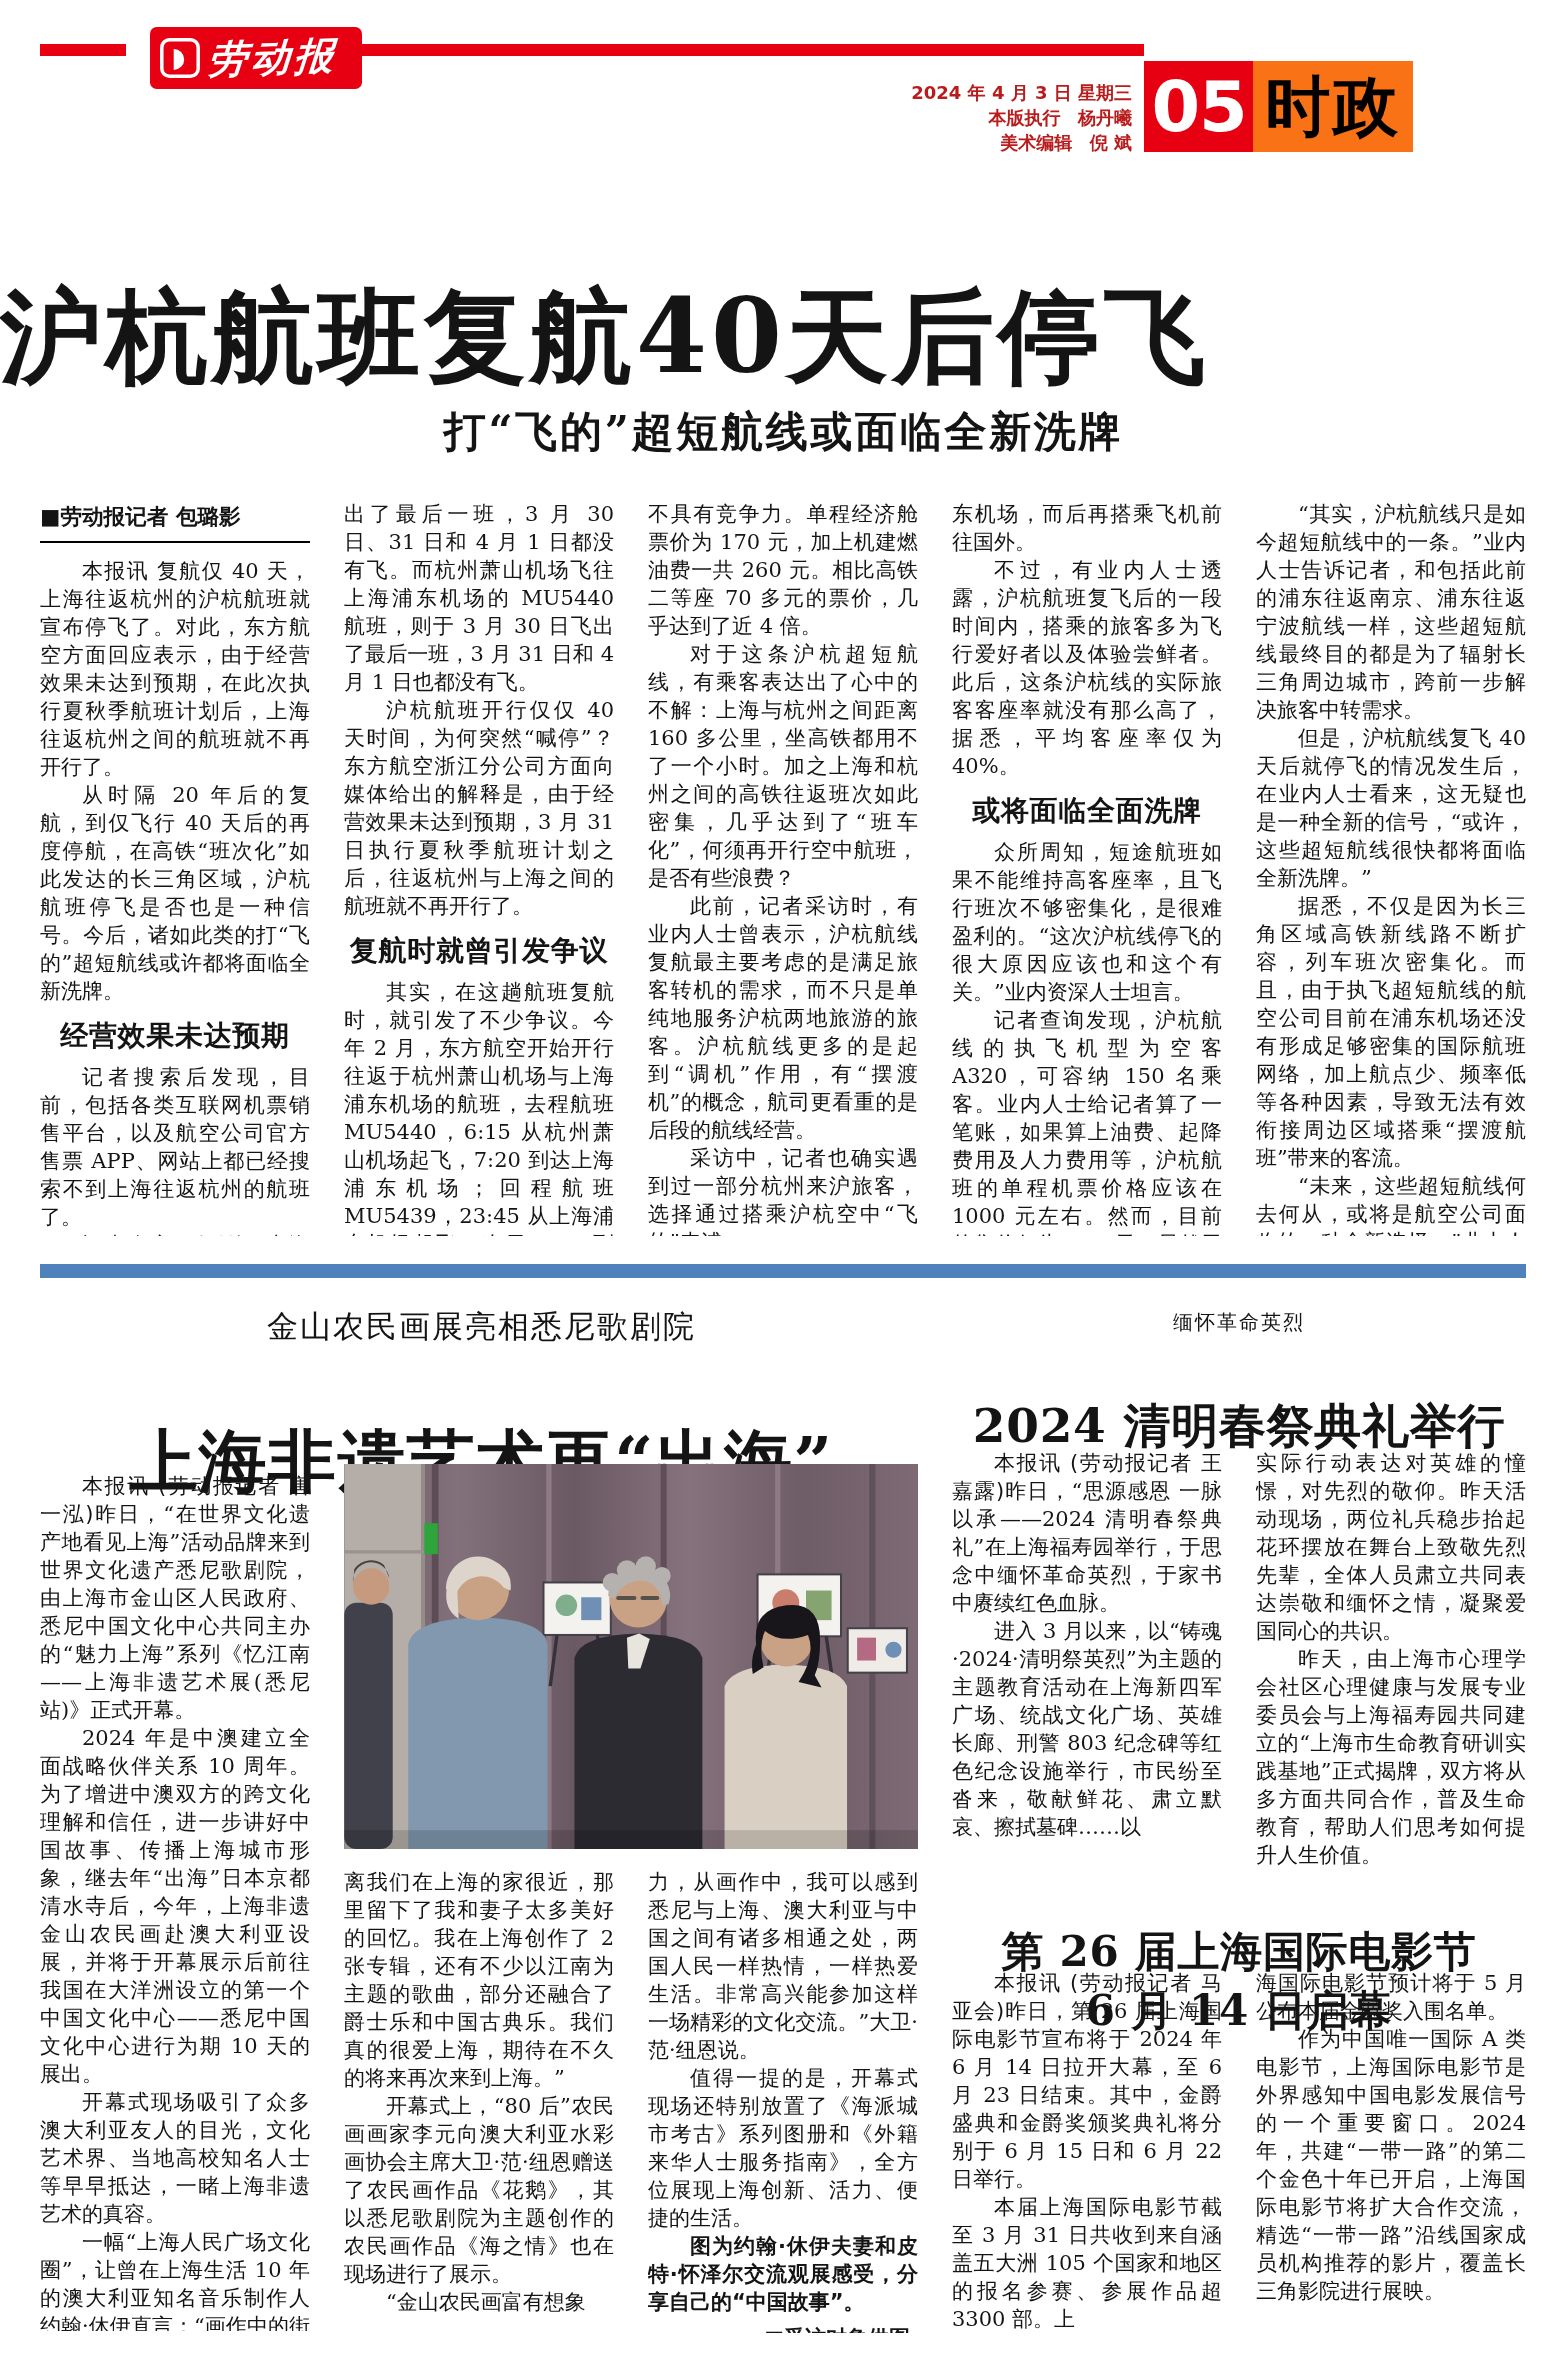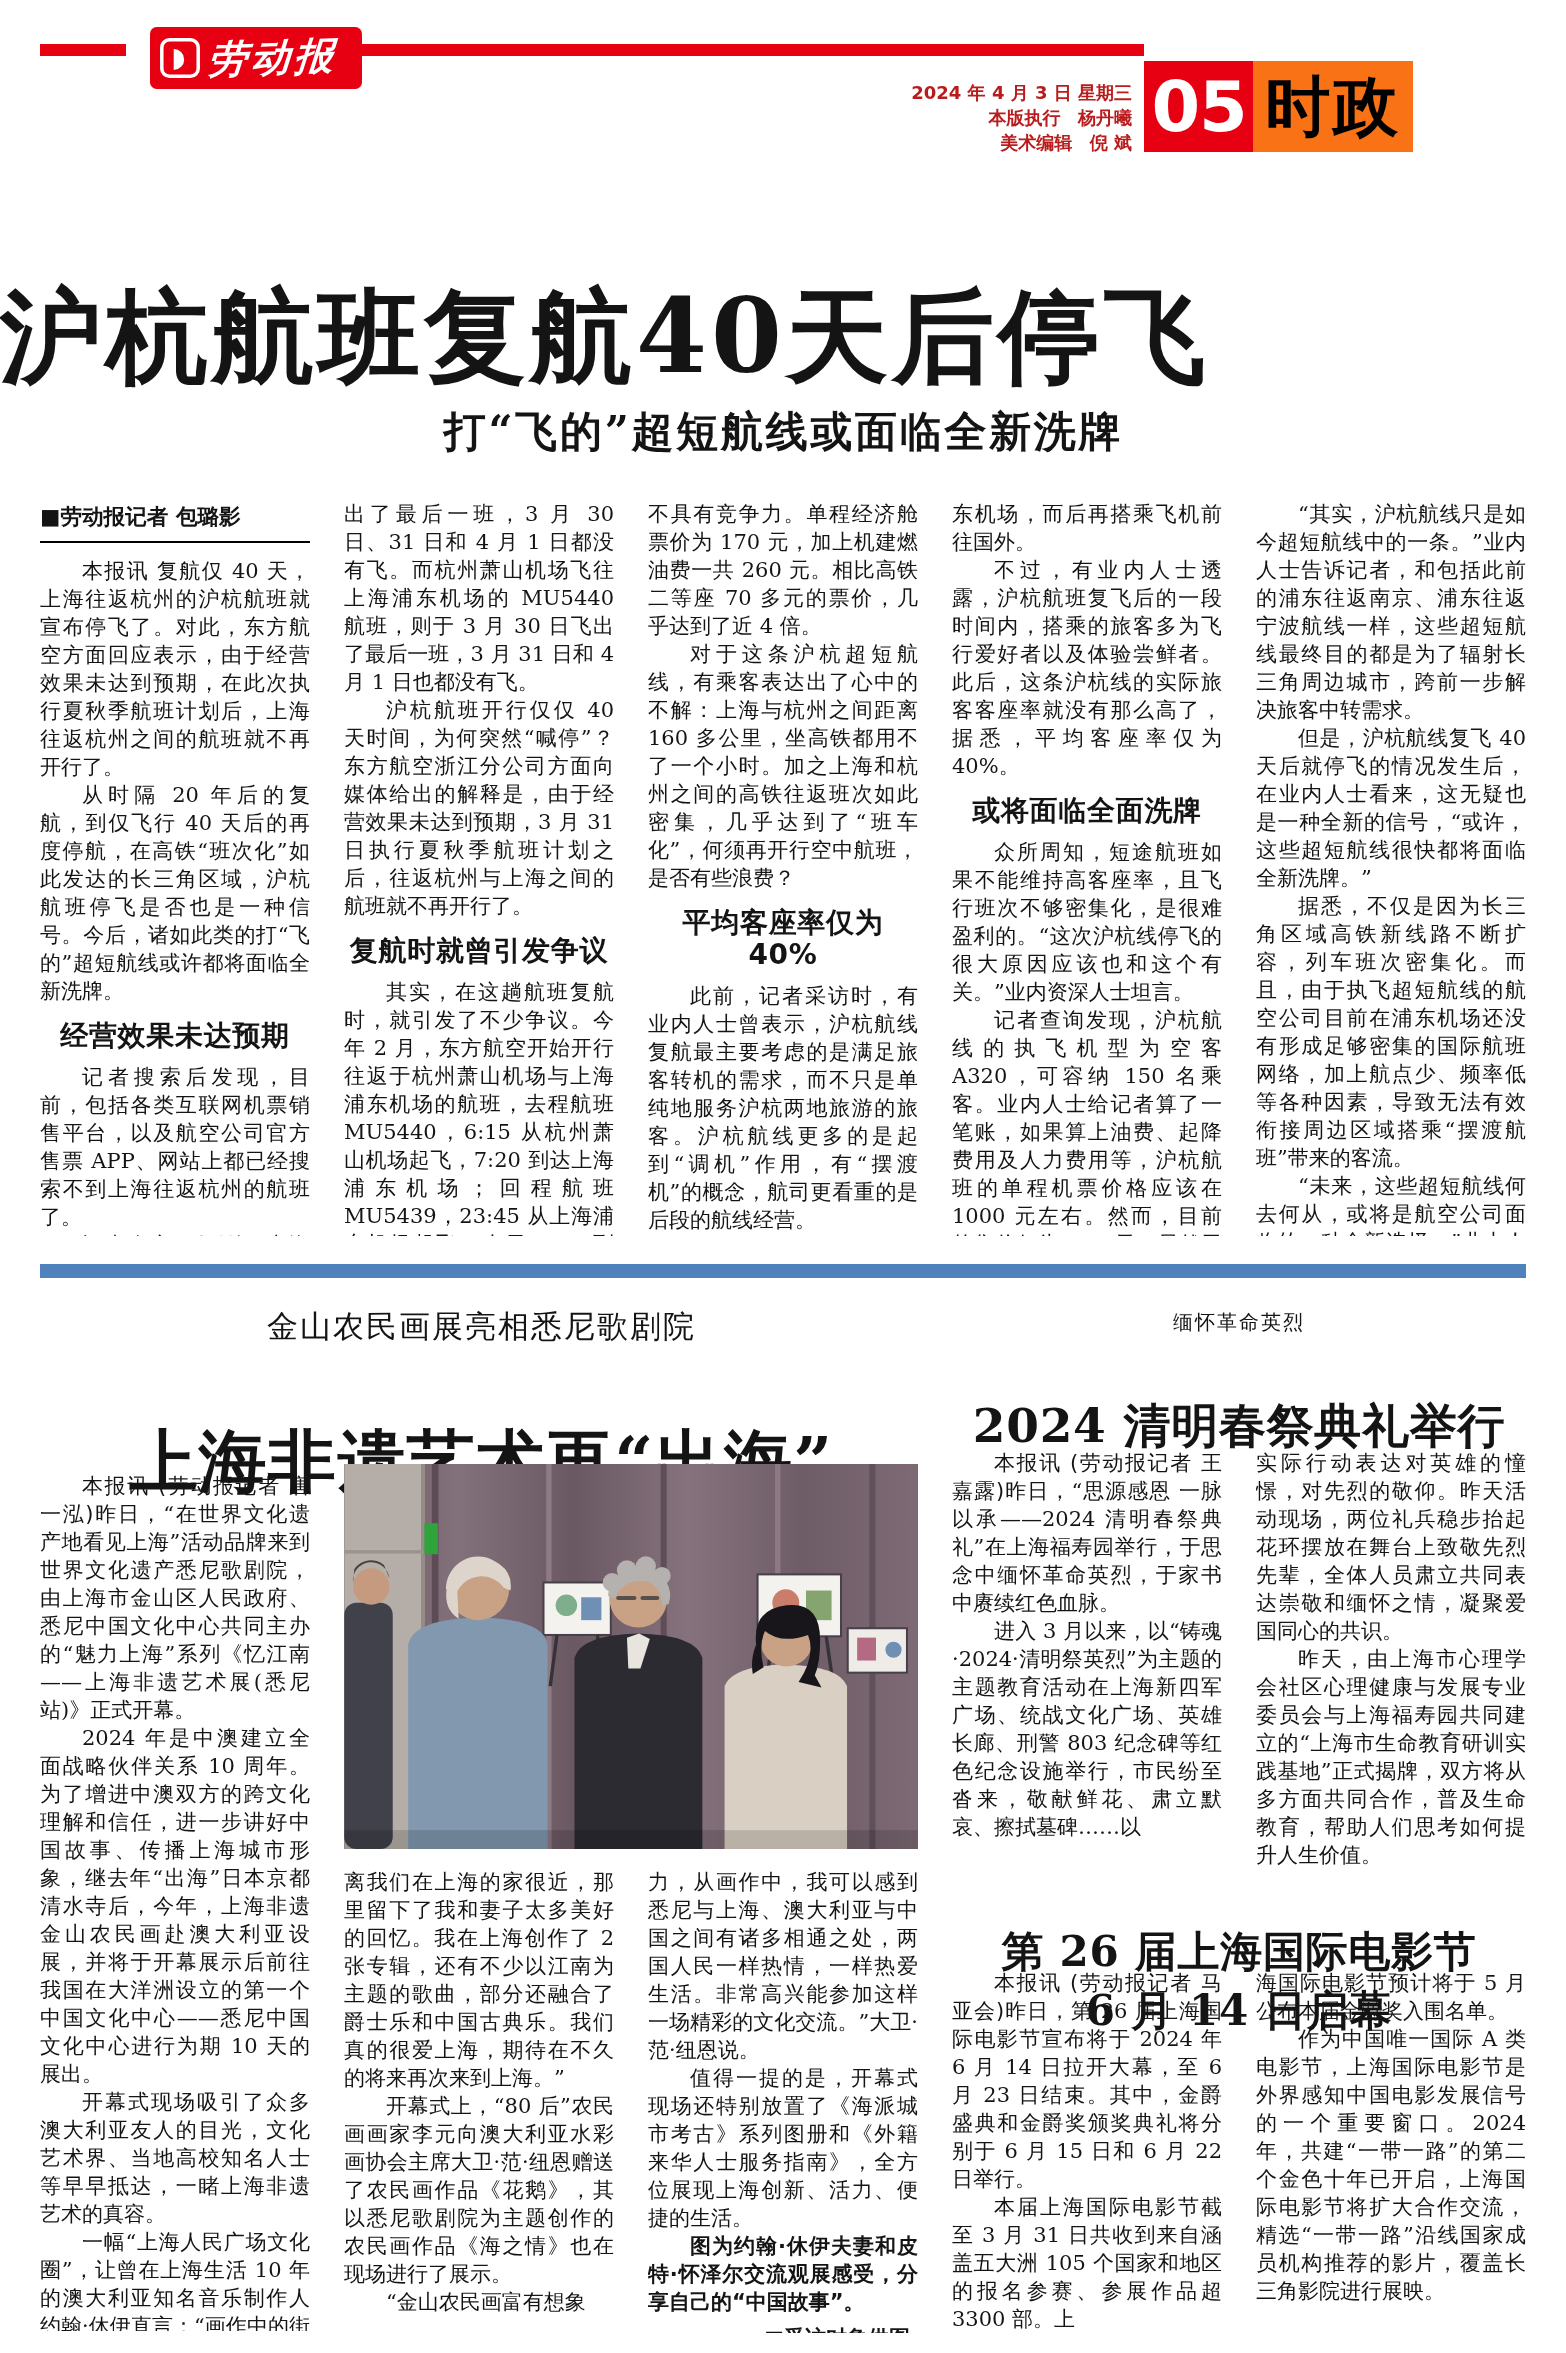--- a/index.html
+++ b/index.html
@@ -119,21 +119,20 @@
       <p class="pc">出了最后一班，3 月 30 日、31 日和 4 月 1 日都没有飞。而杭州萧山机场飞往上海浦东机场的 MU5440 航班，则于 3 月 30 日飞出了最后一班，3 月 31 日和 4 月 1 日也都没有飞。</p>
       <p class="p">沪杭航班开行仅仅 40 天时间，为何突然“喊停”？东方航空浙江分公司方面向媒体给出的解释是，由于经营效果未达到预期，3 月 31 日执行夏秋季航班计划之后，往返杭州与上海之间的航班就不再开行了。</p>
       <h3 class="colhead">复航时就曾引发争议</h3>
       <p class="p">其实，在这趟航班复航时，就引发了不少争议。今年 2 月，东方航空开始开行往返于杭州萧山机场与上海浦东机场的航班，去程航班 MU5440，6:15 从杭州萧山机场起飞，7:20 到达上海浦东机场；回程航班 MU5439，23:45 从上海浦东机场起飞，次日 1:15 到达杭州萧山机场。</p>
 
     </div>
 
     <div class="col" id="lead-c3">
       <p class="pc">不具有竞争力。单程经济舱票价为 170 元，加上机建燃油费一共 260 元。相比高铁二等座 70 多元的票价，几乎达到了近 4 倍。</p>
       <p class="p">对于这条沪杭超短航线，有乘客表达出了心中的不解：上海与杭州之间距离 160 多公里，坐高铁都用不了一个小时。加之上海和杭州之间的高铁往返班次如此密集，几乎达到了“班车化”，何须再开行空中航班，是否有些浪费？</p>
-      <h3 class="colhead">平均客座率仅为 40%</h3>
       <p class="p">此前，记者采访时，有业内人士曾表示，沪杭航线复航最主要考虑的是满足旅客转机的需求，而不只是单纯地服务沪杭两地旅游的旅客。沪杭航线更多的是起到“调机”作用，有“摆渡机”的概念，航司更看重的是后段的航线经营。</p>
       <p class="p">采访中，记者也确实遇到过一部分杭州来沪旅客，选择通过搭乘沪杭空中“飞的”来浦</p>
     </div>
 
     <div class="col" id="lead-c4">
       <p class="pc">东机场，而后再搭乘飞机前往国外。</p>
       <p class="p">不过，有业内人士透露，沪杭航班复飞后的一段时间内，搭乘的旅客多为飞行爱好者以及体验尝鲜者。此后，这条沪杭线的实际旅客客座率就没有那么高了，据悉，平均客座率仅为 40%。</p>
       <h3 class="colhead">或将面临全面洗牌</h3>
       <p class="p">众所周知，短途航班如果不能维持高客座率，且飞行班次不够密集化，是很难盈利的。“这次沪杭线停飞的很大原因应该也和这个有关。”业内资深人士坦言。</p>
       <p class="p">记者查询发现，沪杭航线的执飞机型为空客 A320，可容纳 150 名乘客。业内人士给记者算了一笔账，如果算上油费、起降费用及人力费用等，沪杭航班的单程机票价格应该在 1000 元左右。然而，目前的售价仅为 170 元，显然无法覆盖成本。</p>

